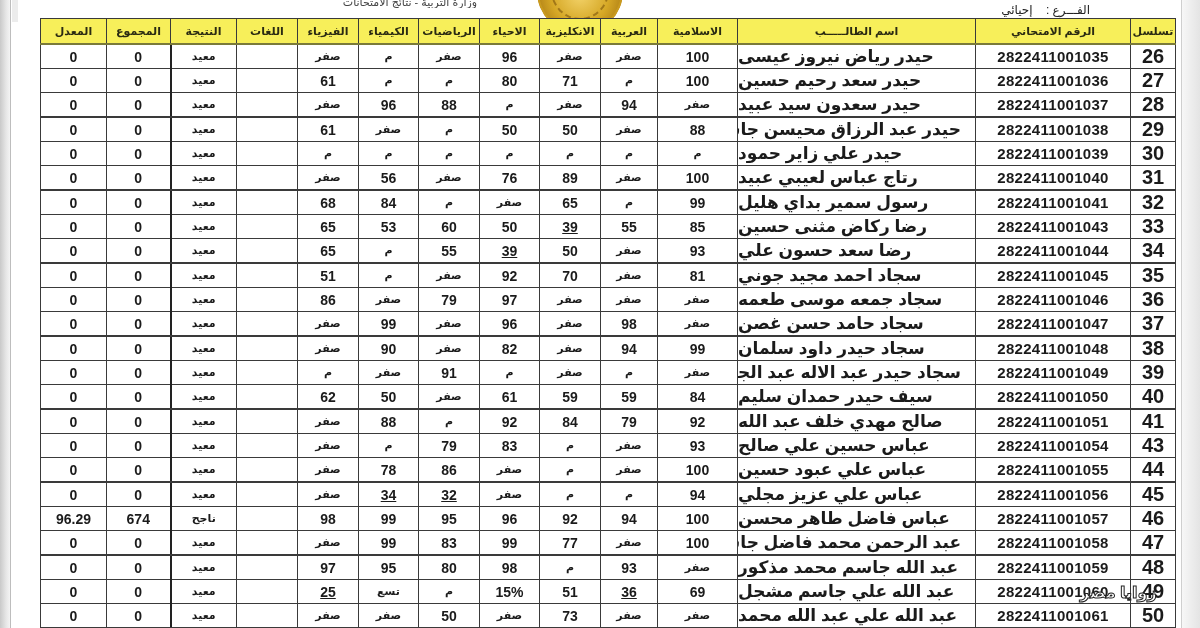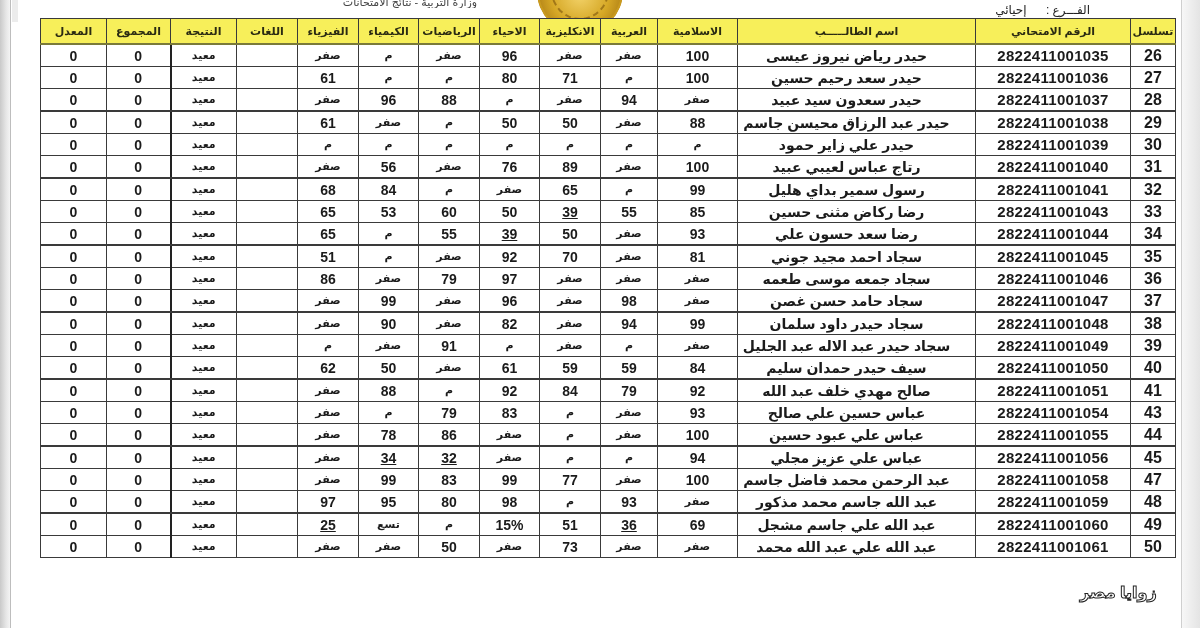--- a/index.html
+++ b/index.html
@@ -38,44 +38,44 @@
     border-radius: 50%; border: 2px dashed #8a6210; opacity: .7;
   }
   .round-label {
     position: absolute; left: 390px; top: 12px; width: 70px;
     font-size: 11px; color: #222; direction: rtl; text-align: center; margin-top: 33px;
   }
   .branch {
     position: absolute; left: 960px; top: 3px; width: 130px;
     font-size: 12px; color: #222; direction: rtl; text-align: right;
   }
-  .branch .lbl { margin-left: 16px; }
+  .branch .lbl { margin-left: 10px; }
 
   table.results {
     position: absolute; left: 40px; top: 18px;
     width: 1135px; border-collapse: collapse; table-layout: fixed;
     direction: ltr;
   }
   table.results th, table.results td {
     border: 1.5px solid #3a3a3a;
     text-align: center; padding: 0; overflow: hidden; white-space: nowrap;
   }
   table.results th {
     background: #f7ef5a; height: 24px; font-size: 11px; font-weight: bold;
     color: #2a2a12; direction: rtl;
     border-bottom: 2px solid #7a7a3a;
   }
   table.results td {
     height: 21px; font-size: 14px; font-weight: bold; color: #1b1b1b;
     background: #ffffff;
   }
   table.results td.ar { font-size: 11px; font-weight: bold; direction: rtl; }
-  table.results td.name { font-size: 14px; text-align: center; padding-right: 20px; direction: rtl; font-weight: bold; }
+  table.results td.name { font-size: 17px; text-align: left; padding-right: 14px; direction: rtl; font-weight: bold; }
   table.results td.id { font-size: 15px; letter-spacing: 0.3px; }
-  table.results td.seq { font-size: 16px; }
+  table.results td.seq { font-size: 20px; }
   table.results td.u { text-decoration: underline; }
   table.results td.thick-r { border-right: 2.5px solid #222; }
   table.results tr.row:nth-child(3n) td { border-bottom-width: 2px; }
 
   .watermark {
     position: absolute; left: 1080px; top: 583px; width: 100px; height: 22px;
     font-size: 16px; color: #fff; direction: rtl; text-align: left;
     -webkit-text-stroke: 1px #222; font-weight: bold; letter-spacing: 2px;
   }
 </style>
@@ -428,20 +428,36 @@
         <td class="u">32</td>
         <td class="ar">صفر</td>
         <td class="ar">م</td>
         <td class="ar">م</td>
         <td class="">94</td>
         <td class="name">عباس علي عزيز مجلي</td>
         <td class="id">2822411001056</td>
         <td class="seq">45</td>
       </tr>
       <tr class="row">
+        <td class="">96.29</td>
+        <td class="thick-r">674</td>
+        <td class="ar">ناجح</td>
+        <td class=""></td>
+        <td class="">98</td>
+        <td class="">99</td>
+        <td class="">95</td>
+        <td class="">96</td>
+        <td class="">92</td>
+        <td class="">94</td>
+        <td class="">100</td>
+        <td class="name">عباس فاضل طاهر محسن</td>
+        <td class="id">2822411001057</td>
+        <td class="seq">46</td>
+      </tr>
+      <tr class="row">
         <td class="">0</td>
         <td class="thick-r">0</td>
         <td class="ar">معيد</td>
         <td class=""></td>
         <td class="ar">صفر</td>
         <td class="">99</td>
         <td class="">83</td>
         <td class="">99</td>
         <td class="">77</td>
         <td class="ar">صفر</td>

